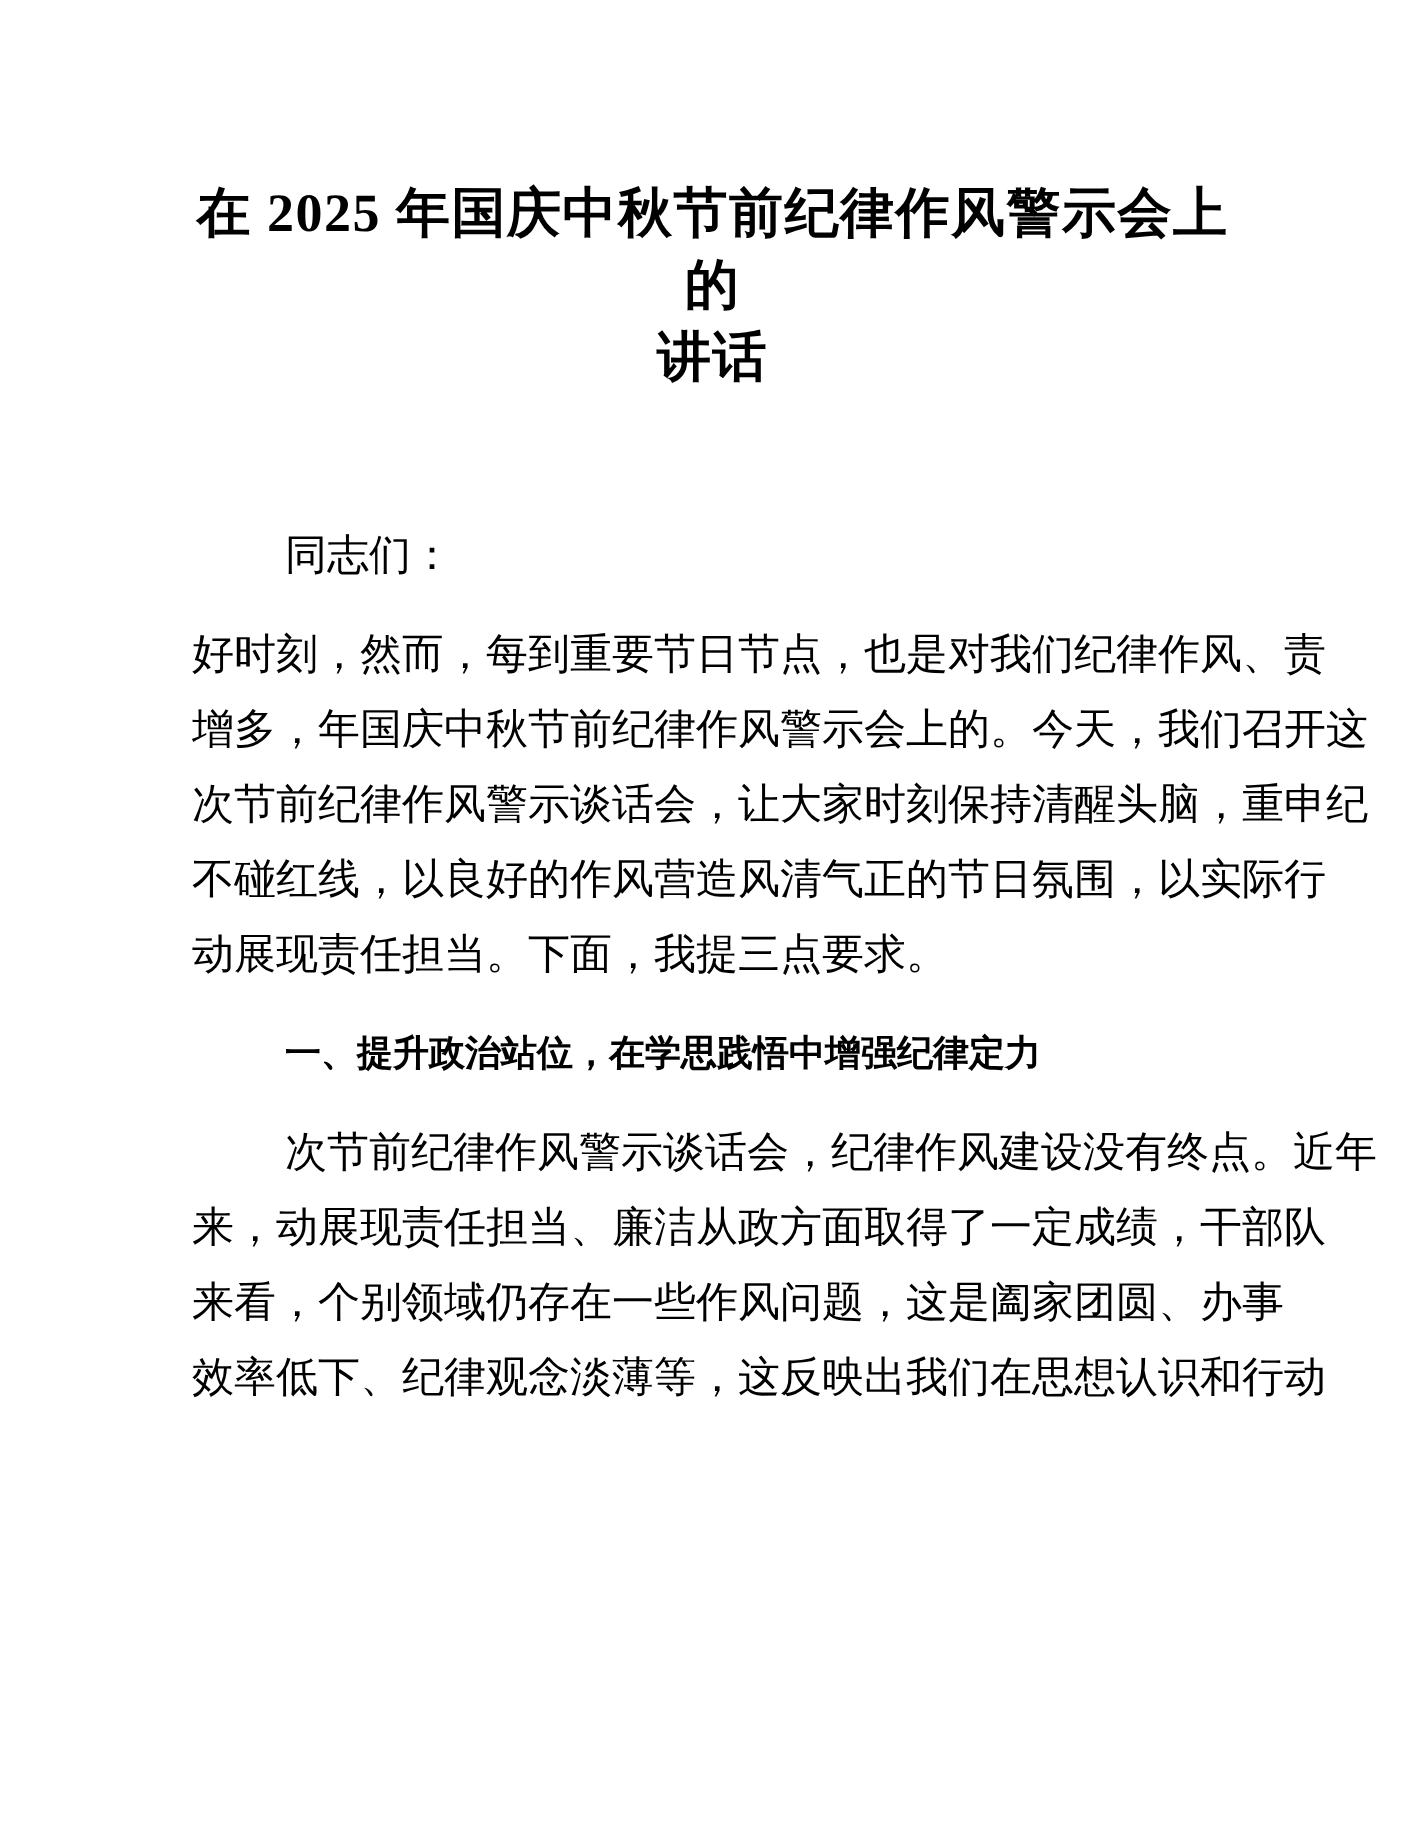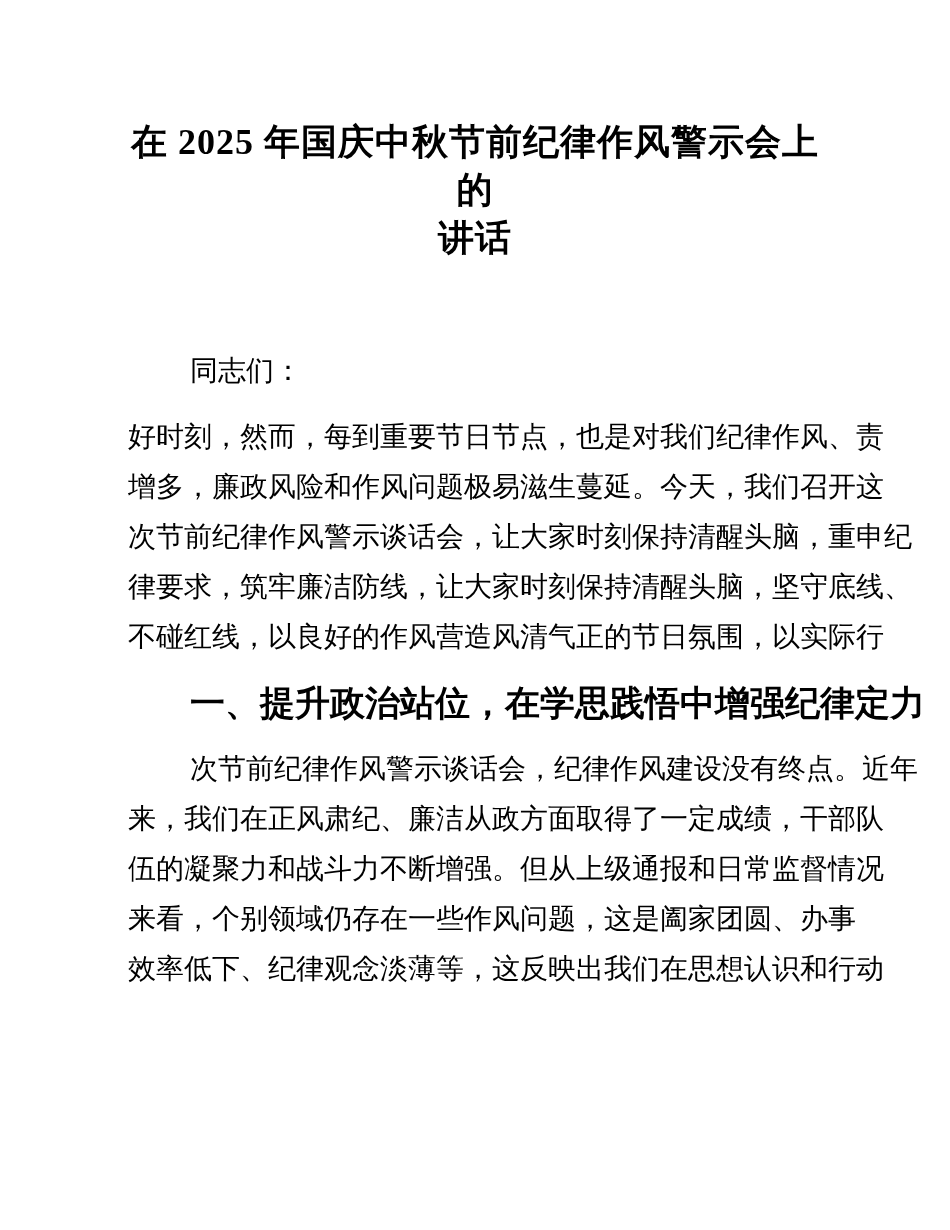--- a/index.html
+++ b/index.html
@@ -46,53 +46,51 @@
   .line.first {
     text-indent: 62px;
   }
   .line.last {
     text-align: left;
     text-align-last: left;
   }
   .section-heading {
     font-family: "Liberation Sans", "DejaVu Sans", sans-serif;
     font-weight: bold;
-    font-size: 35px;
+    font-size: 24px;
     line-height: 50px;
     text-indent: 62px;
     margin: 0 0 16px 0;
     white-space: nowrap;
-    text-align: center;
   }
 </style>
 </head>
 <body>
 
 <div class="page">
 
   <h1 class="doc-title">
     <span style="display:block">在 2025 年国庆中秋节前纪律作风警示会上的</span>
     <span style="display:block">讲话</span>
   </h1>
 
   <div class="para">
     <div class="line first last">同志们：</div>
   </div>
 
   <div class="para">
     <div class="line">好时刻，然而，每到重要节日节点，也是对我们纪律作风、责</div>
-    <div class="line">增多，廉政风险和作风问题极易滋生蔓延。今天，我们召开这</div>
+    <div class="line">增多，年国庆中秋节前纪律作风警示会上的。今天，我们召开这</div>
     <div class="line">次节前纪律作风警示谈话会，让大家时刻保持清醒头脑，重申纪</div>
-    <div class="line">律要求，筑牢廉洁防线，让大家时刻保持清醒头脑，坚守底线、</div>
     <div class="line">不碰红线，以良好的作风营造风清气正的节日氛围，以实际行</div>
+    <div class="line last">动展现责任担当。下面，我提三点要求。</div>
   </div>
 
   <div class="section-heading">一、提升政治站位，在学思践悟中增强纪律定力</div>
 
   <div class="para">
     <div class="line first">次节前纪律作风警示谈话会，纪律作风建设没有终点。近年</div>
-    <div class="line">来，我们在正风肃纪、廉洁从政方面取得了一定成绩，干部队</div>
-    <div class="line">伍的凝聚力和战斗力不断增强。但从上级通报和日常监督情况</div>
+    <div class="line">来，动展现责任担当、廉洁从政方面取得了一定成绩，干部队</div>
     <div class="line">来看，个别领域仍存在一些作风问题，这是阖家团圆、办事</div>
     <div class="line">效率低下、纪律观念淡薄等，这反映出我们在思想认识和行动</div>
   </div>
 
 </div>
 
 </body></html>

